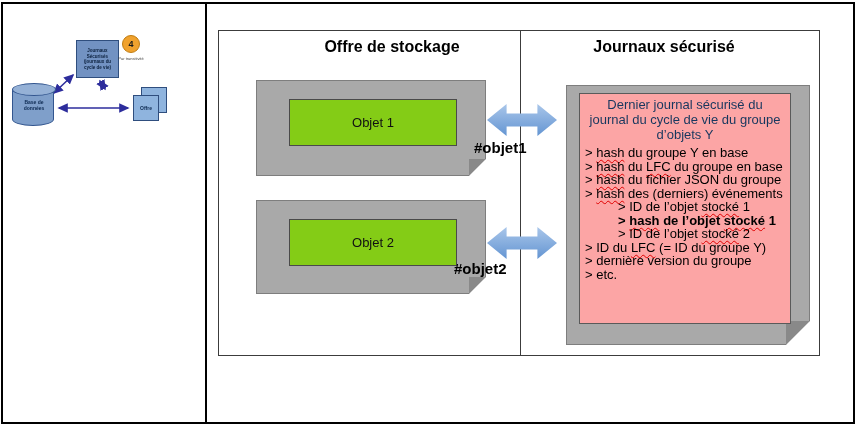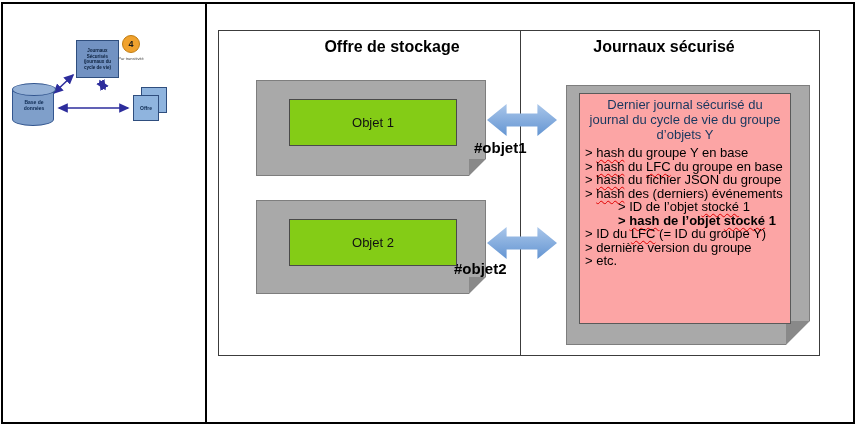--- a/index.html
+++ b/index.html
@@ -144,19 +144,20 @@
     <div class="cut"></div>
     <div class="note-inner">
       <div class="note-title">Dernier journal sécurisé du journal du cycle de vie du groupe d’objets Y</div>
       <div class="note-lines">
           <div class="journal-line"><span>&gt; </span><span class="wavy">hash</span><span> du groupe Y en base</span></div>
           <div class="journal-line"><span>&gt; </span><span class="wavy">hash</span><span> du </span><span class="wavy">LFC</span><span> du groupe en base</span></div>
           <div class="journal-line"><span>&gt; </span><span class="wavy">hash</span><span> du fichier JSON du groupe</span></div>
           <div class="journal-line"><span>&gt; </span><span class="wavy">hash</span><span> des (derniers) événements</span></div>
           <div class="journal-line indent"><span>&gt; ID de l’objet </span><span class="wavy">stocké</span><span> 1</span></div>
           <div class="journal-line indent bold"><span>&gt; </span><span class="wavy">hash</span><span> de l’objet </span><span class="wavy">stocké</span><span> 1</span></div>
+          <div class="journal-line indent"><span>&gt; ID de l’objet </span><span class="wavy">stocké</span><span> 2</span></div>
           <div class="journal-line"><span>&gt; ID du </span><span class="wavy">LFC</span><span> (= ID du groupe Y)</span></div>
           <div class="journal-line"><span>&gt; dernière version du groupe</span></div>
           <div class="journal-line"><span>&gt; etc.</span></div>
         </div>
     </div>
   </div>
 </div>
 
 </body></html>

